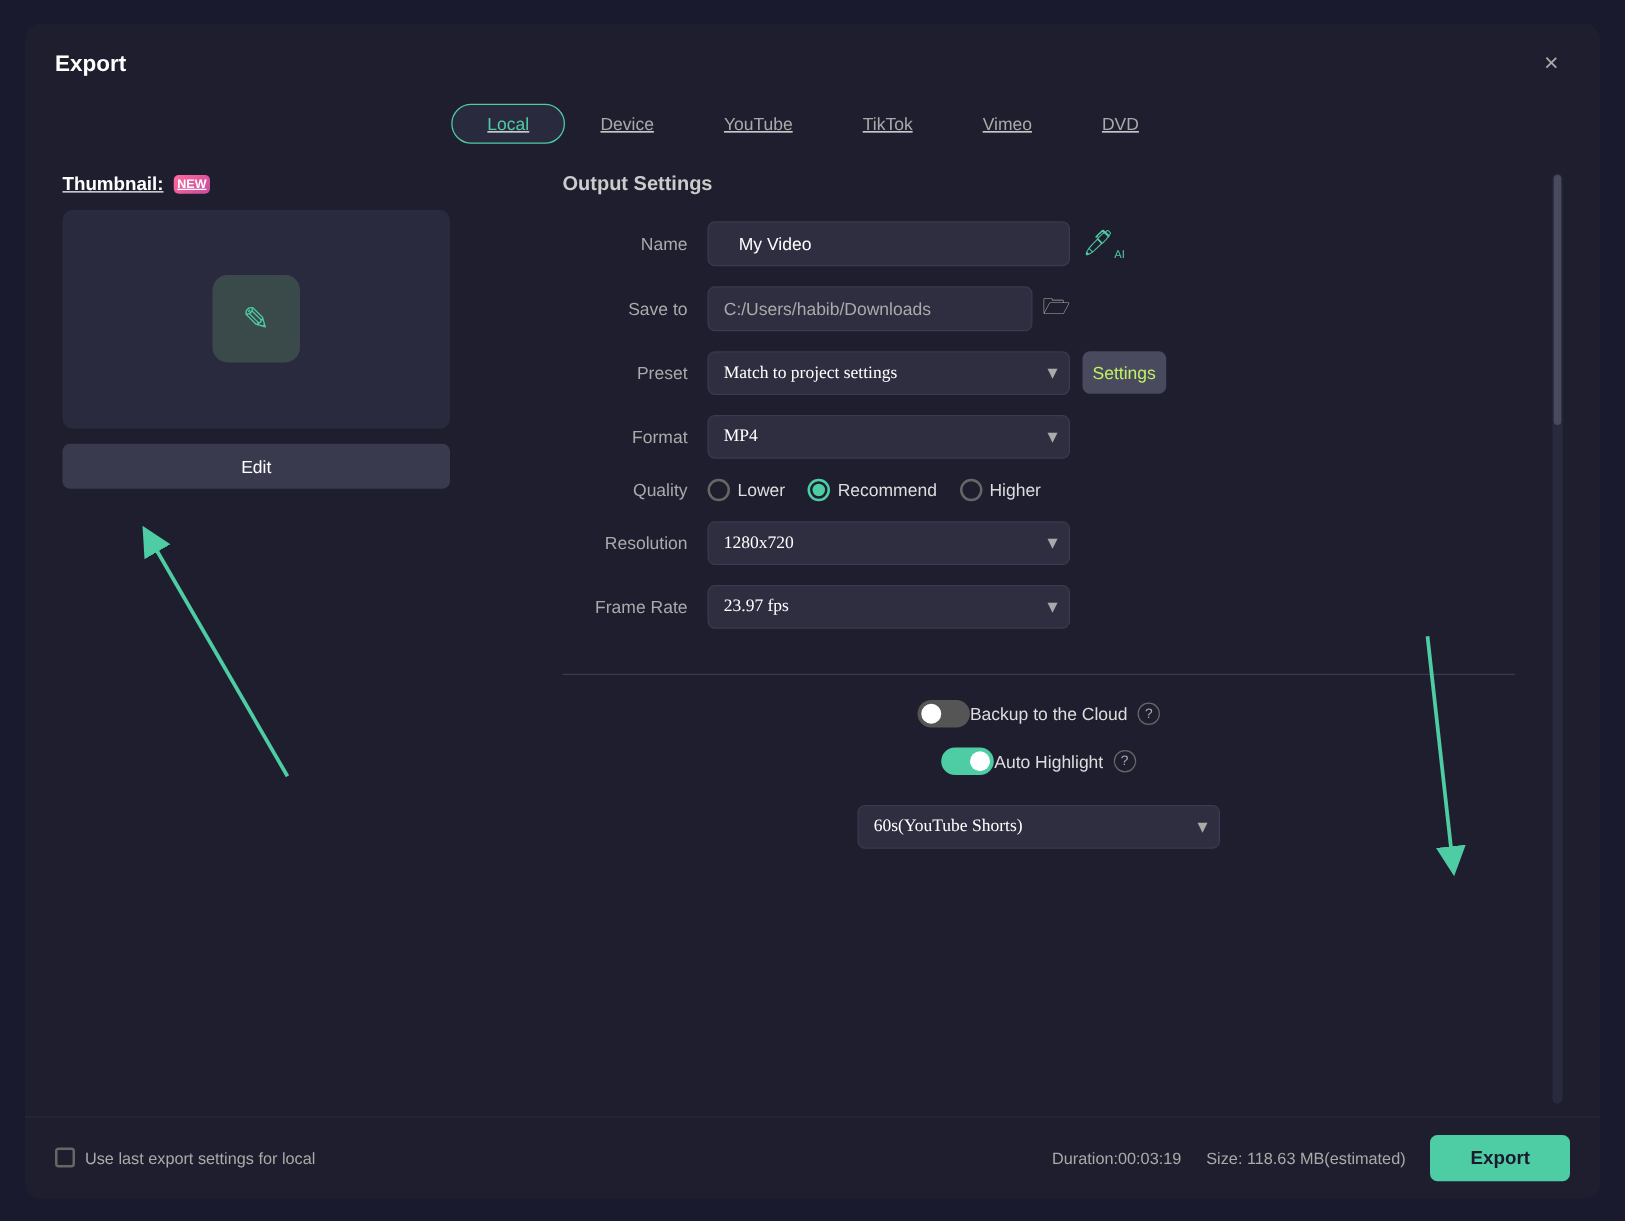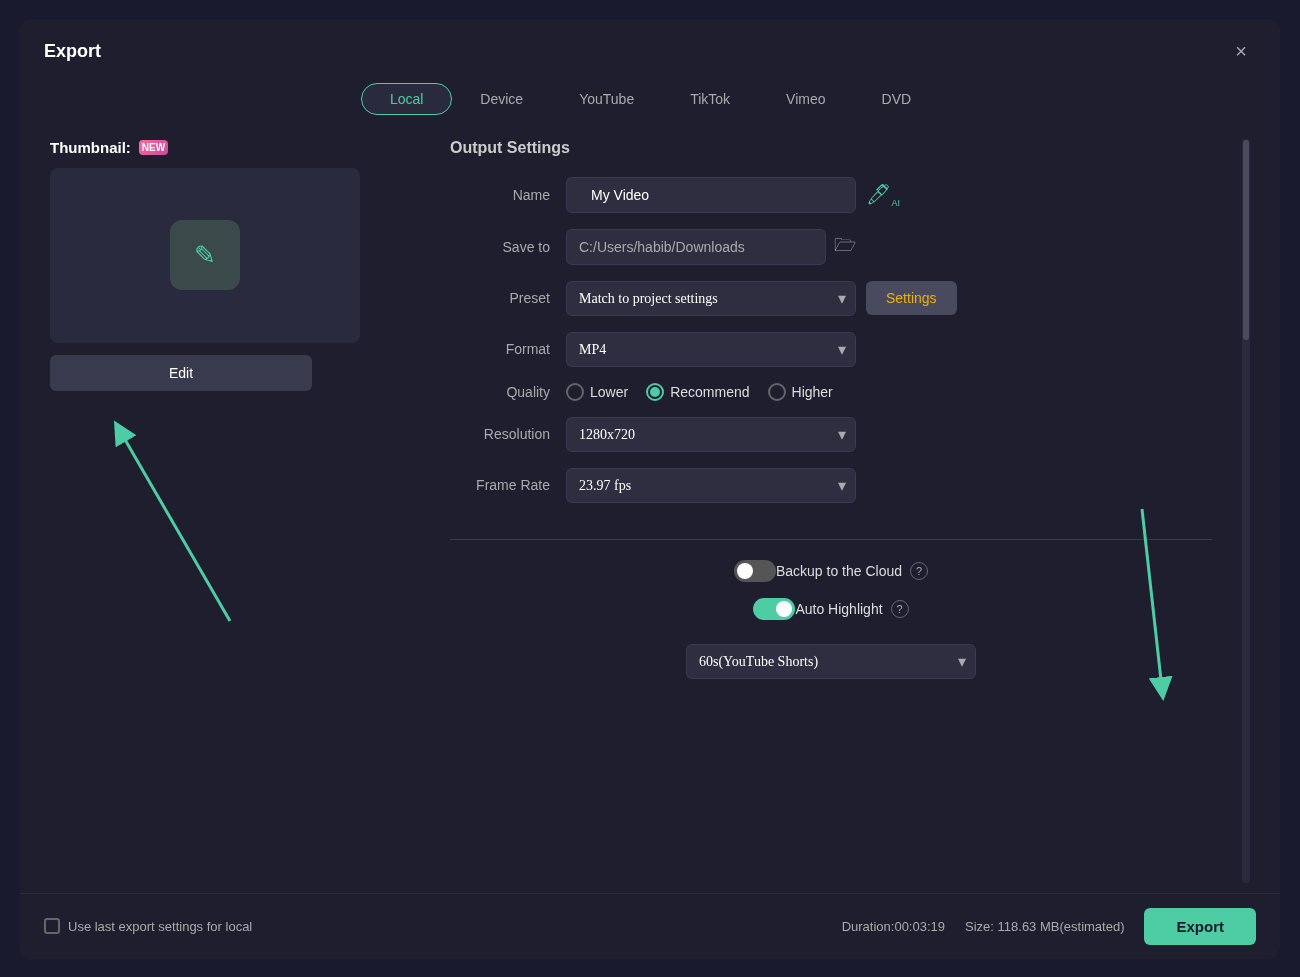--- a/index.html
+++ b/index.html
@@ -44,20 +44,21 @@
       height: 30px;
       display: flex;
       align-items: center;
       justify-content: center;
     }
     .tabs {
       display: flex;
       justify-content: center;
       gap: 0;
       padding: 6px 0 14px;
+      text-decoration: underline;
     }
     .tab {
       padding: 7px 28px;
       border-radius: 20px;
       font-size: 14px;
       cursor: pointer;
       border: none;
       background: transparent;
       color: #aaa;
       transition: all 0.2s;
@@ -82,20 +83,21 @@
       align-items: flex-start;
       padding-top: 10px;
     }
     .thumbnail-label {
       display: flex;
       align-items: center;
       gap: 8px;
       font-size: 15px;
       font-weight: 600;
       margin-bottom: 12px;
+      text-decoration: underline;
     }
     .new-badge {
       background: linear-gradient(135deg, #ff6b9d, #c84b9e);
       color: #fff;
       font-size: 10px;
       font-weight: 700;
       padding: 2px 3px;
       border-radius: 4px;
     }
     .thumbnail-preview {
@@ -112,21 +114,21 @@
       width: 70px;
       height: 70px;
       background: #3a4a4a;
       border-radius: 12px;
       display: flex;
       align-items: center;
       justify-content: center;
       font-size: 28px;
     }
     .edit-btn {
-      width: 262px;
+      width: 310px;
       margin-top: 12px;
       padding: 10px;
       background: #3a3a4e;
       border: none;
       border-radius: 6px;
       color: #fff;
       font-size: 14px;
       cursor: pointer;
     }
     .right-panel {
@@ -210,25 +212,25 @@
       border: 1px solid #3a3a50;
       border-radius: 6px;
       color: #fff;
       font-size: 14px;
       appearance: none;
       cursor: pointer;
       font-family: Liberation Serif, serif;
     }
     .settings-btn {
       margin-left: 10px;
-      padding: 9px 20px;
+      padding: 9px 8px;
       background: #4a4a5e;
       border: none;
       border-radius: 6px;
-      color: #eab308;
+      color: #bef264;
       font-size: 14px;
       cursor: pointer;
     }
     .quality-row {
       display: flex;
       align-items: center;
     }
     .radio-group {
       display: flex;
       align-items: center;

